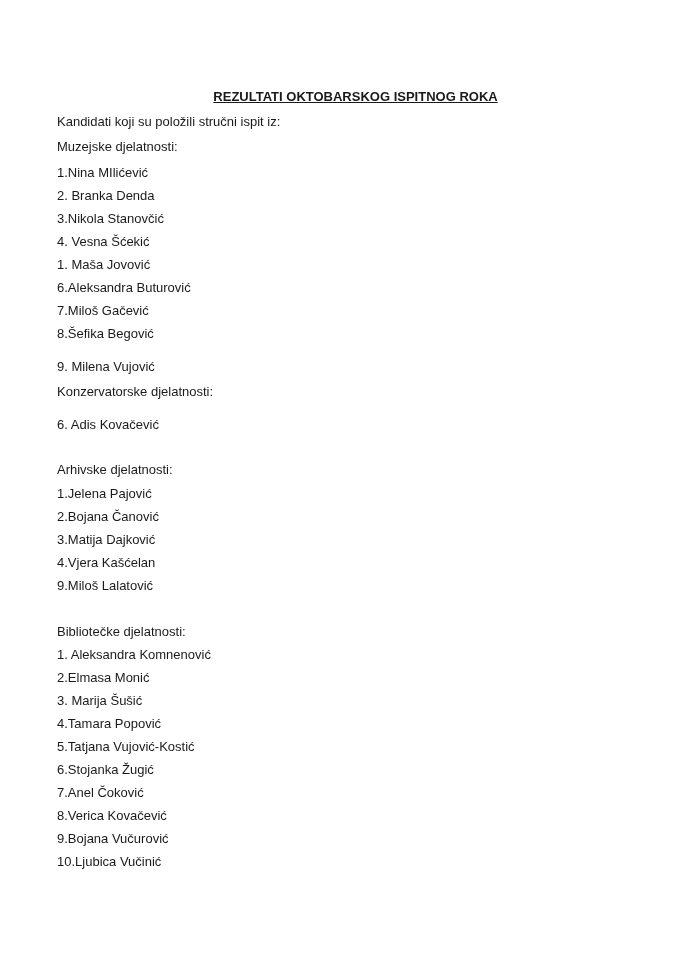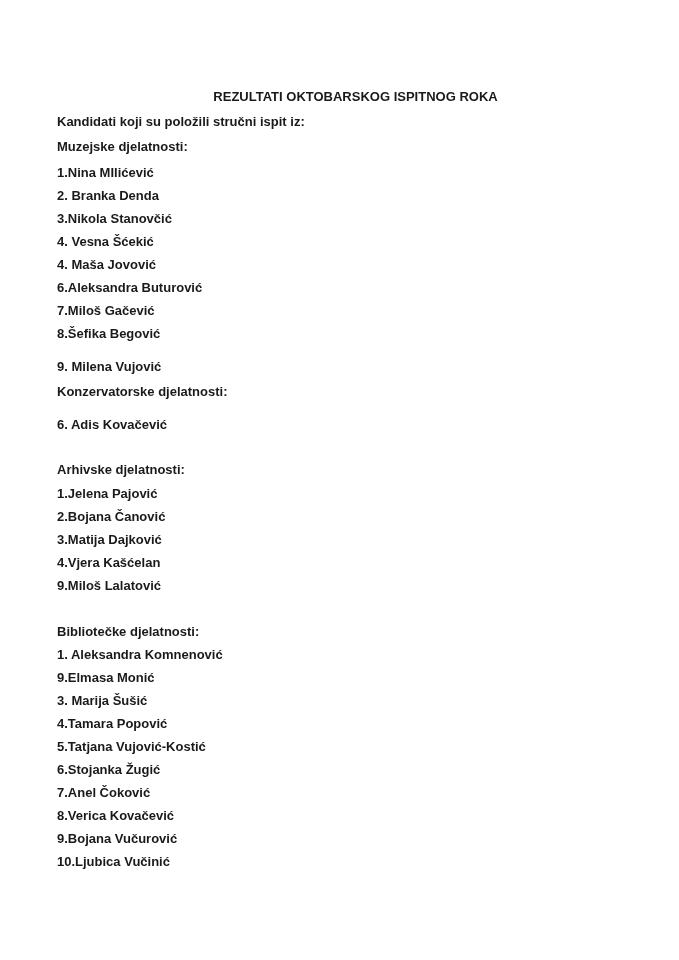--- a/index.html
+++ b/index.html
@@ -1,55 +1,55 @@
 <!DOCTYPE html>
 <html><head>
 <meta charset="utf-8">
 <style>
   html, body { margin: 0; padding: 0; background: #ffffff; }
   body { width: 679px; height: 960px; position: relative; overflow: hidden;
          font-family: "Liberation Sans", sans-serif; color: #1a1a1a; }
-  .line { position: absolute; left: 57px; font-size: 13px; line-height: 16px; white-space: nowrap; font-weight: bold; }
-  .bold { font-weight: bold; }
+  .line { position: absolute; left: 57px; font-size: 13px; line-height: 16px; white-space: nowrap; }
+  .bold { font-weight: normal; }
   .title { position: absolute; left: 0; width: 679px; top: 89px; text-align: center;
            font-size: 13px; font-weight: bold; line-height: 16px; padding-left: 0; }
-  .title span { position: relative; left: 0px; }
+  .title span { position: relative; left: 0px; text-decoration: underline; }
 </style>
 </head>
 <body>
 
 <div>
   <div class="title"><span style="left:16px">REZULTATI OKTOBARSKOG ISPITNOG ROKA</span></div>
 
   <div class="line bold" style="top:114px">Kandidati koji su položili stručni ispit iz:</div>
 
   <div class="line bold" style="top:139px">Muzejske djelatnosti:</div>
   <div class="line" style="top:165px">1.Nina MIlićević</div>
   <div class="line" style="top:188px">2. Branka Denda</div>
   <div class="line" style="top:211px">3.Nikola Stanovčić</div>
   <div class="line" style="top:234px">4. Vesna Šćekić</div>
-  <div class="line" style="top:257px">4. Maša Jovović</div>
+  <div class="line" style="top:257px">1. Maša Jovović</div>
   <div class="line" style="top:280px">6.Aleksandra Buturović</div>
   <div class="line" style="top:303px">7.Miloš Gačević</div>
   <div class="line" style="top:326px">8.Šefika Begović</div>
   <div class="line" style="top:359px">9. Milena Vujović</div>
 
   <div class="line bold" style="top:384px">Konzervatorske djelatnosti:</div>
   <div class="line" style="top:417px">6. Adis Kovačević</div>
 
   <div class="line bold" style="top:462px">Arhivske djelatnosti:</div>
   <div class="line" style="top:486px">1.Jelena Pajović</div>
   <div class="line" style="top:509px">2.Bojana Čanović</div>
   <div class="line" style="top:532px">3.Matija Dajković</div>
   <div class="line" style="top:555px">4.Vjera Kašćelan</div>
   <div class="line" style="top:578px">9.Miloš Lalatović</div>
 
   <div class="line bold" style="top:624px">Bibliotečke djelatnosti:</div>
   <div class="line" style="top:647px">1. Aleksandra Komnenović</div>
-  <div class="line" style="top:670px">9.Elmasa Monić</div>
+  <div class="line" style="top:670px">2.Elmasa Monić</div>
   <div class="line" style="top:693px">3. Marija Šušić</div>
   <div class="line" style="top:716px">4.Tamara Popović</div>
   <div class="line" style="top:739px">5.Tatjana Vujović-Kostić</div>
   <div class="line" style="top:762px">6.Stojanka Žugić</div>
   <div class="line" style="top:785px">7.Anel Čoković</div>
   <div class="line" style="top:808px">8.Verica Kovačević</div>
   <div class="line" style="top:831px">9.Bojana Vučurović</div>
   <div class="line" style="top:854px">10.Ljubica Vučinić</div>
 </div>
 

